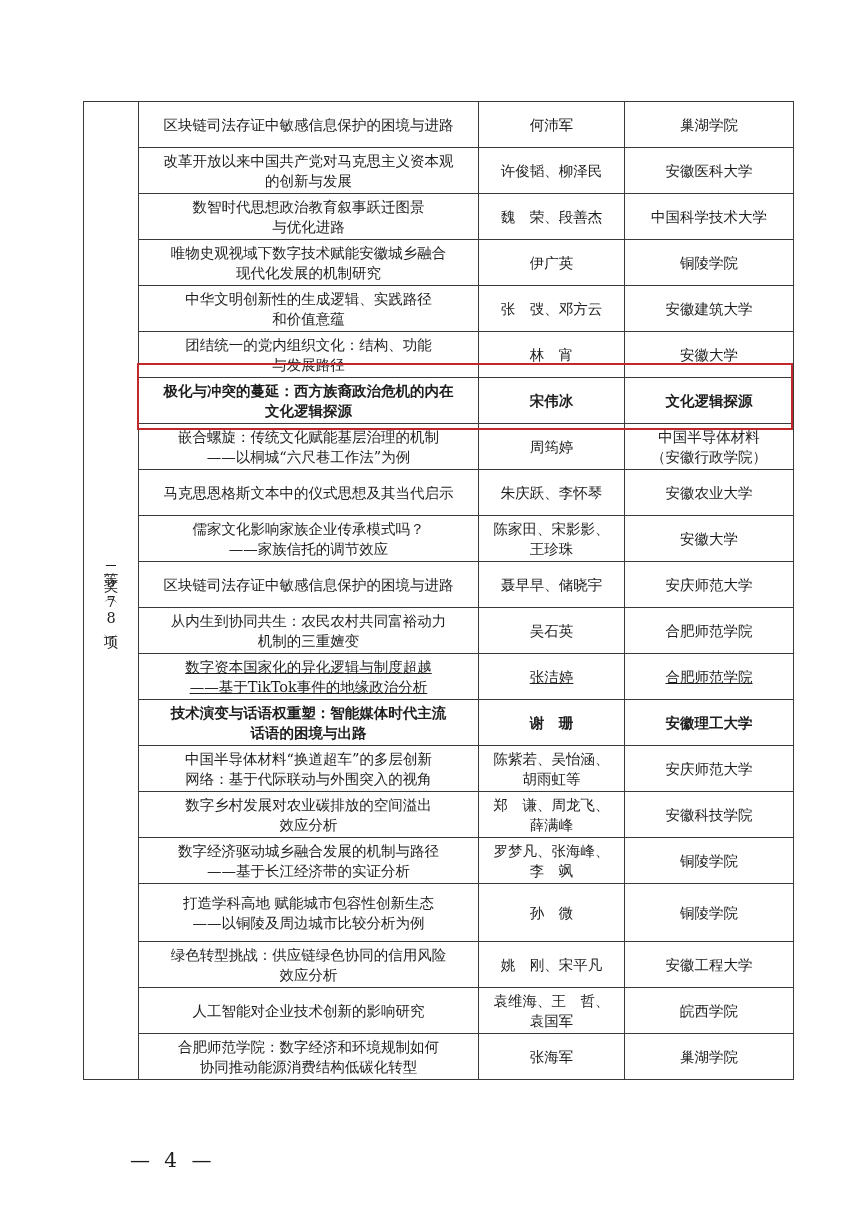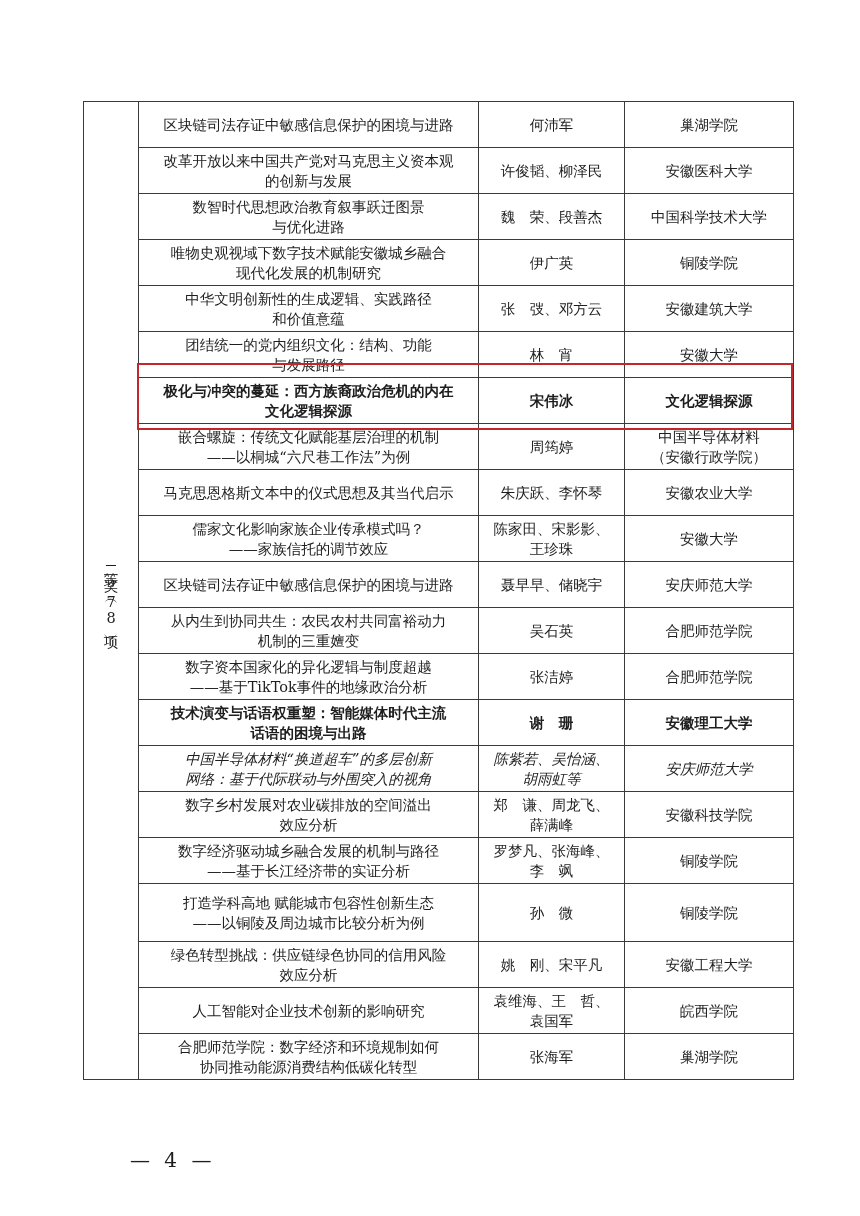--- a/index.html
+++ b/index.html
@@ -112,33 +112,33 @@
         <td><span class="title-text">区块链司法存证中敏感信息保护的困境与进路</span></td>
         <td><span class="title-text">聂早早、储晓宇</span></td>
         <td><span class="title-text">安庆师范大学</span></td>
       </tr>
       <tr style="height: 46px;">
         <td><span class="title-text">从内生到协同共生：农民农村共同富裕动力
 机制的三重嬗变</span></td>
         <td><span class="title-text">吴石英</span></td>
         <td><span class="title-text">合肥师范学院</span></td>
       </tr>
-      <tr style="height: 46px;">
+      <tr style="height: 46px; text-decoration: underline;">
         <td><span class="title-text">数字资本国家化的异化逻辑与制度超越
 ——基于TikTok事件的地缘政治分析</span></td>
         <td><span class="title-text">张洁婷</span></td>
         <td><span class="title-text">合肥师范学院</span></td>
       </tr>
       <tr style="height: 46px; font-weight: bold;">
         <td><span class="title-text">技术演变与话语权重塑：智能媒体时代主流
 话语的困境与出路</span></td>
         <td><span class="title-text">谢　珊</span></td>
         <td><span class="title-text">安徽理工大学</span></td>
       </tr>
-      <tr style="height: 46px; font-style: italic;">
+      <tr style="height: 46px;">
         <td><span class="title-text">中国半导体材料“换道超车”的多层创新
 网络：基于代际联动与外围突入的视角</span></td>
         <td><span class="title-text">陈紫若、吴怡涵、
 胡雨虹等</span></td>
         <td><span class="title-text">安庆师范大学</span></td>
       </tr>
       <tr style="height: 46px;">
         <td><span class="title-text">数字乡村发展对农业碳排放的空间溢出
 效应分析</span></td>
         <td><span class="title-text">郑　谦、周龙飞、

